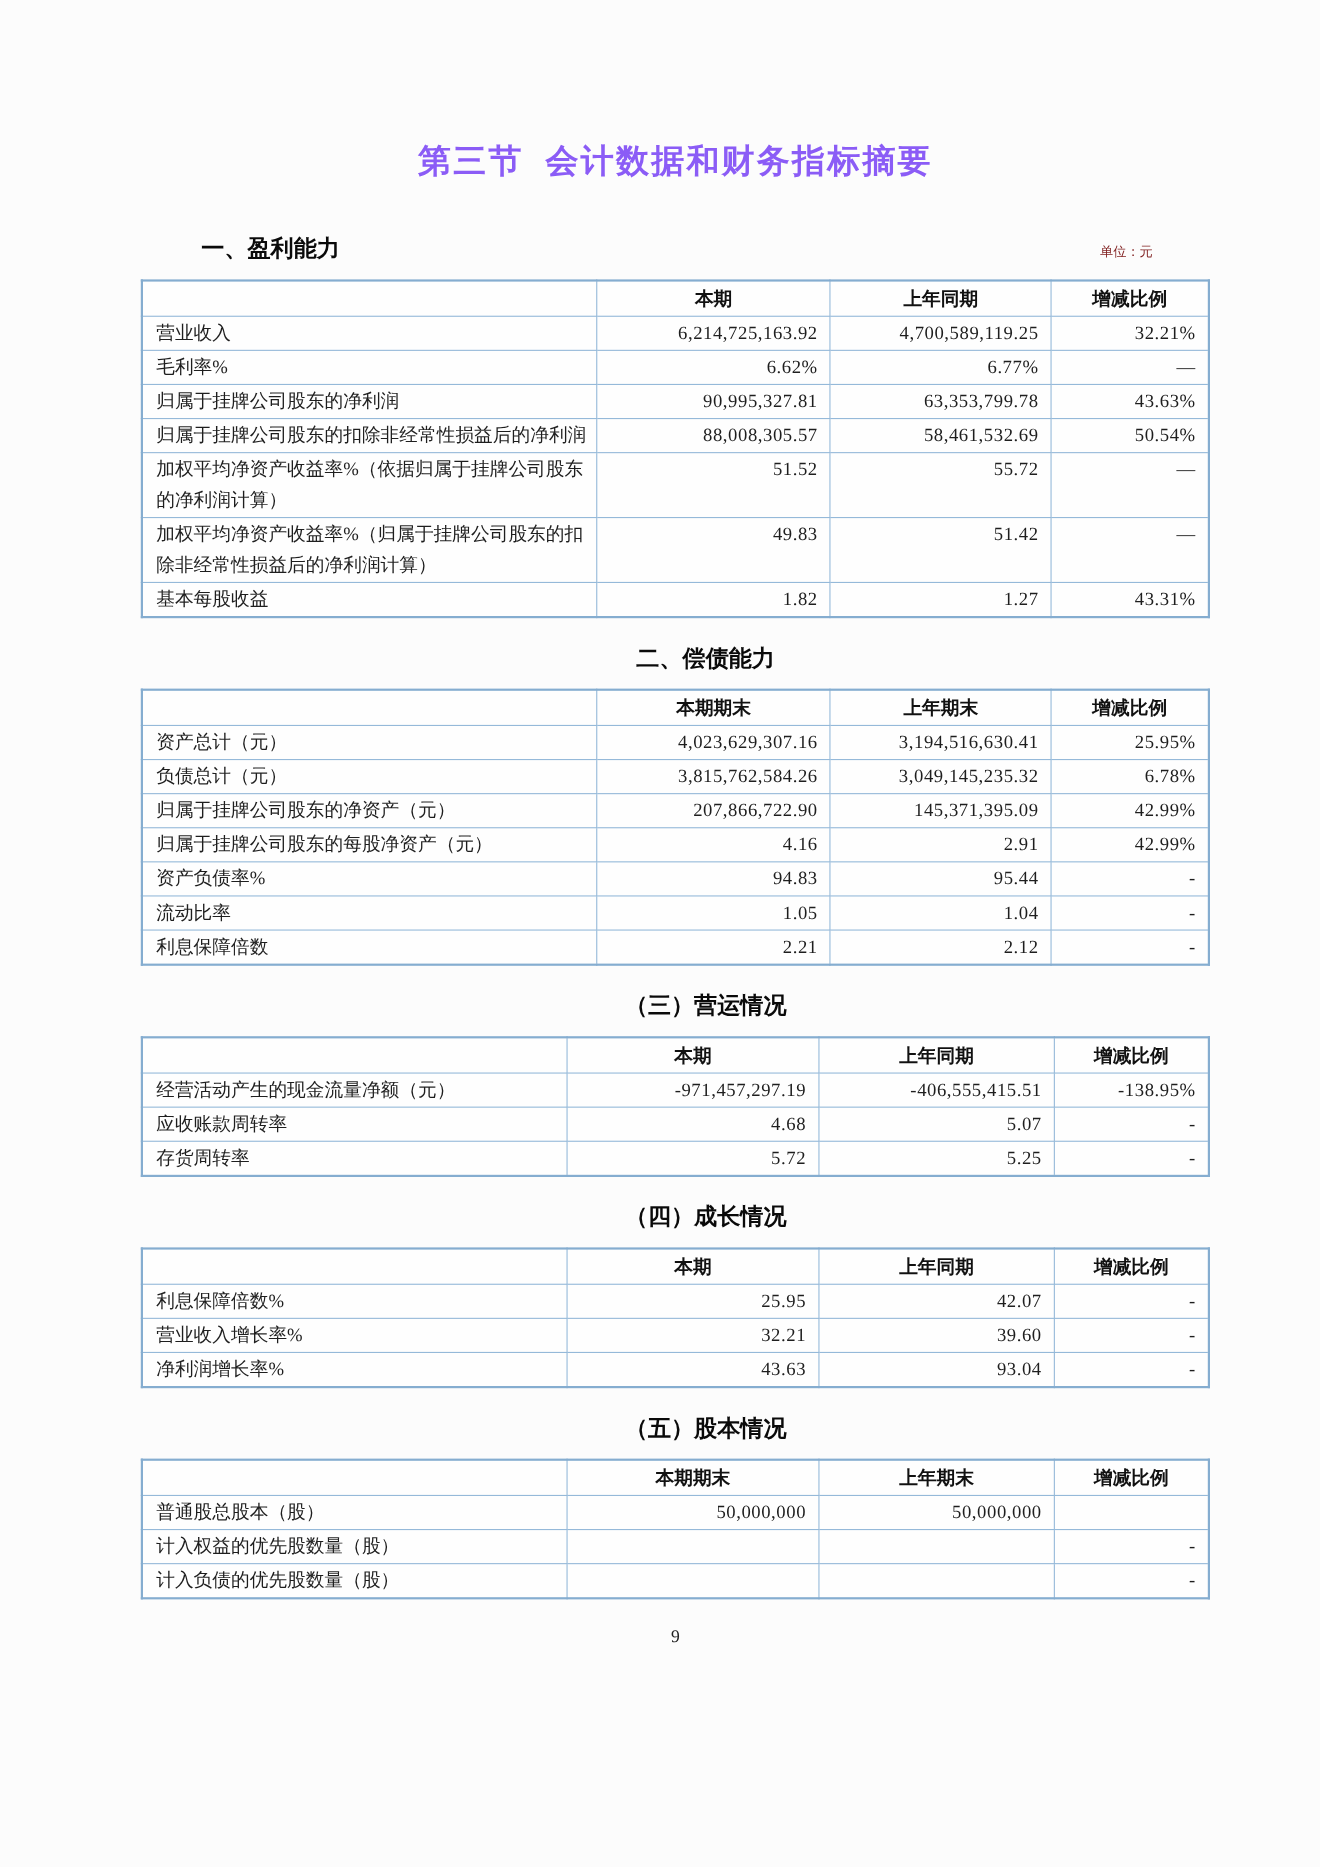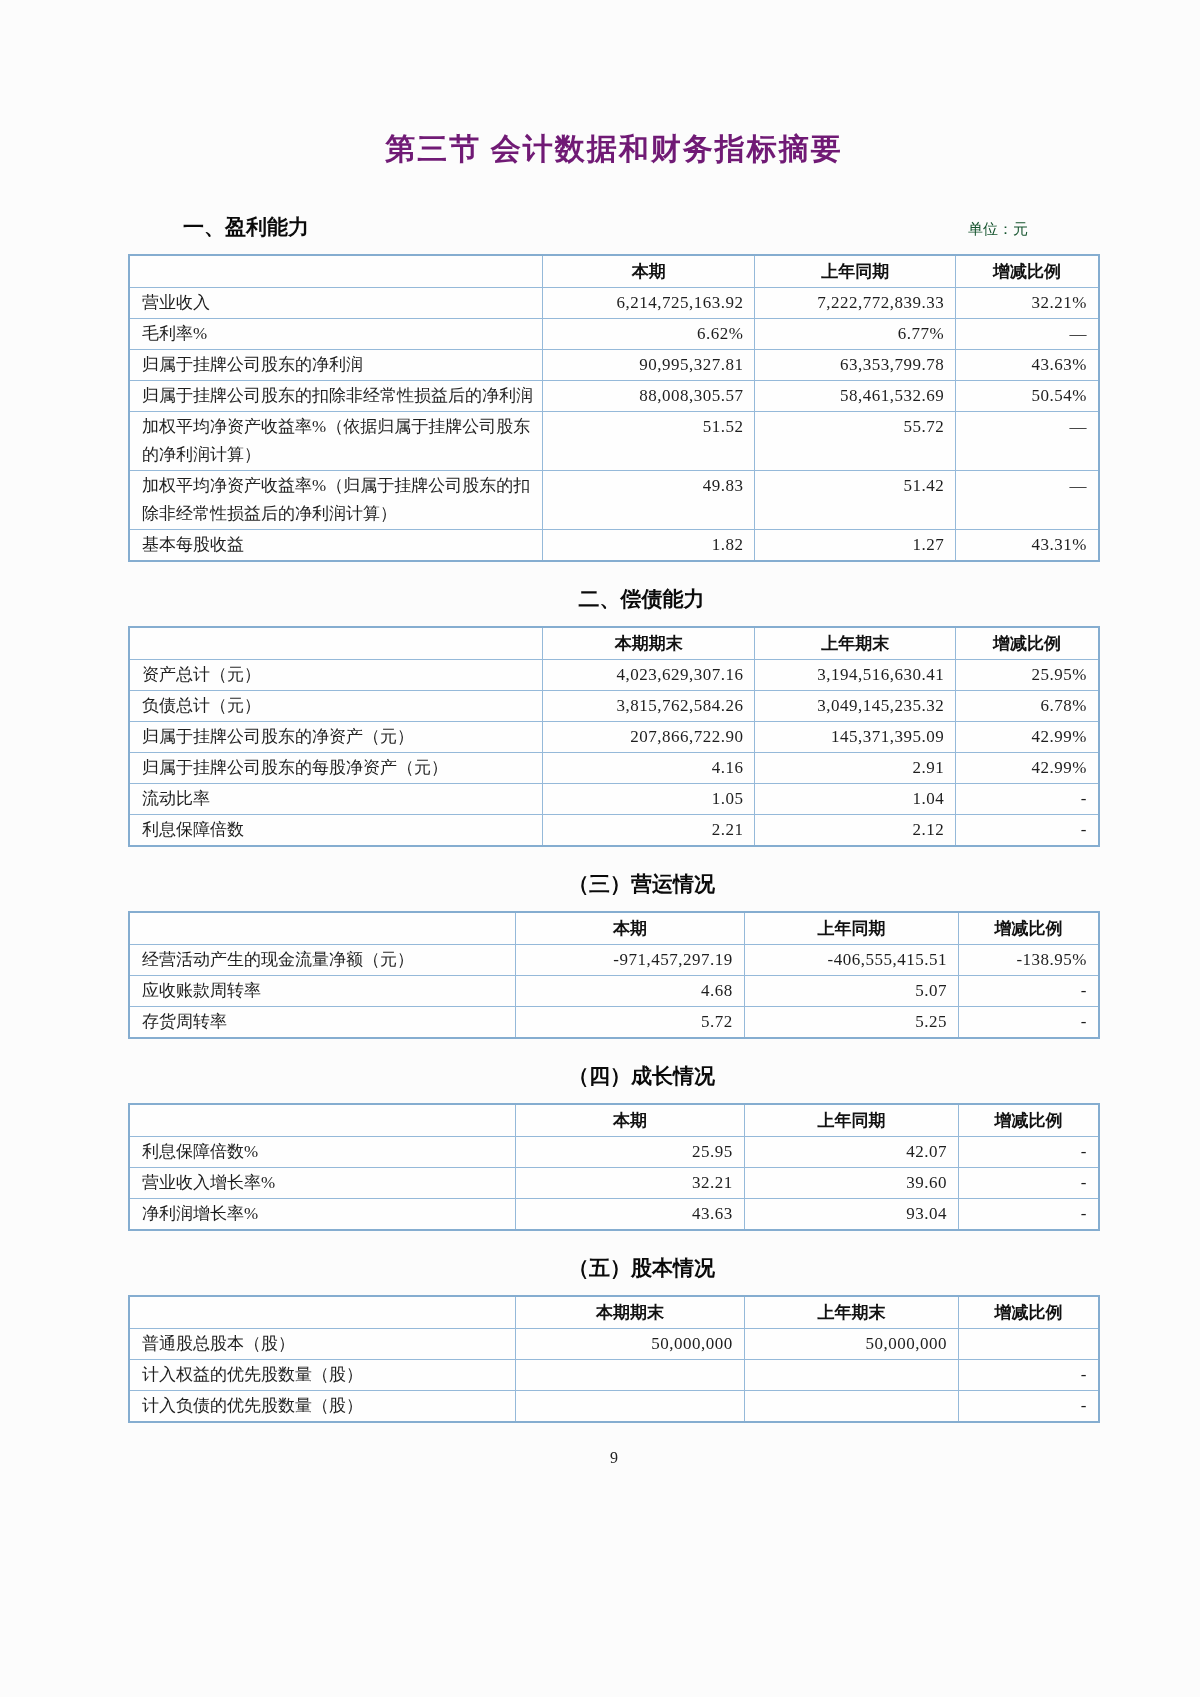--- a/index.html
+++ b/index.html
@@ -9,37 +9,37 @@
     color:#1e1e1e;
     font-family:"Liberation Serif","DejaVu Serif",serif;
     overflow:hidden;
   }
   .page{width:1200px;height:1697px;position:relative;}
   .content{margin-left:128px;width:972px;}
 
   .doc-title{
     margin:0;padding-top:126px;
     text-align:center;
-    font-family:Liberation Serif, serif;
+    font-family:Liberation Mono, monospace;
     font-weight:700;font-size:30px;line-height:46px;
-    color:#701a75;letter-spacing:2px;
+    color:#8b5cf6;letter-spacing:2px;
   }
 
   .section-heading-row{
     display:flex;justify-content:space-between;align-items:baseline;
     margin-top:40px;margin-bottom:12px;
   }
   h2.sec{
     margin:22px 0 12px 55px;
     font-family:"Liberation Sans","DejaVu Sans",sans-serif;
     font-weight:700;font-size:21px;line-height:30px;color:#0a0a0a;text-align:center;
   }
   .section-heading-row h2.sec{margin:0 0 0 55px;}
   .unit-label{
-    font-size:15px;color:#14532d;margin-right:72px;
+    font-size:12px;color:#7f1d1d;margin-right:52px;
     font-family:"Liberation Serif","DejaVu Serif",serif;
   }
 
   table.fin{
     width:100%;
     border-collapse:collapse;
     table-layout:fixed;
     border:2px solid #85add0;
     background:#fefefe;
     margin-bottom:4px;
@@ -106,21 +106,21 @@
             <th></th>
             <th>本期</th>
             <th>上年同期</th>
             <th>增减比例</th>
           </tr>
         </thead>
         <tbody>
           <tr>
             <td class="label">营业收入</td>
             <td class="num">6,214,725,163.92</td>
-            <td class="num">7,222,772,839.33</td>
+            <td class="num">4,700,589,119.25</td>
             <td class="num">32.21%</td>
           </tr>
           <tr>
             <td class="label">毛利率%</td>
             <td class="num">6.62%</td>
             <td class="num">6.77%</td>
             <td class="num">—</td>
           </tr>
           <tr>
             <td class="label">归属于挂牌公司股东的净利润</td>
@@ -184,20 +184,26 @@
             <td class="num">145,371,395.09</td>
             <td class="num">42.99%</td>
           </tr>
           <tr>
             <td class="label">归属于挂牌公司股东的每股净资产（元）</td>
             <td class="num">4.16</td>
             <td class="num">2.91</td>
             <td class="num">42.99%</td>
           </tr>
           <tr>
+            <td class="label">资产负债率%</td>
+            <td class="num">94.83</td>
+            <td class="num">95.44</td>
+            <td class="num">-</td>
+          </tr>
+          <tr>
             <td class="label">流动比率</td>
             <td class="num">1.05</td>
             <td class="num">1.04</td>
             <td class="num">-</td>
           </tr>
           <tr>
             <td class="label">利息保障倍数</td>
             <td class="num">2.21</td>
             <td class="num">2.12</td>
             <td class="num">-</td>

